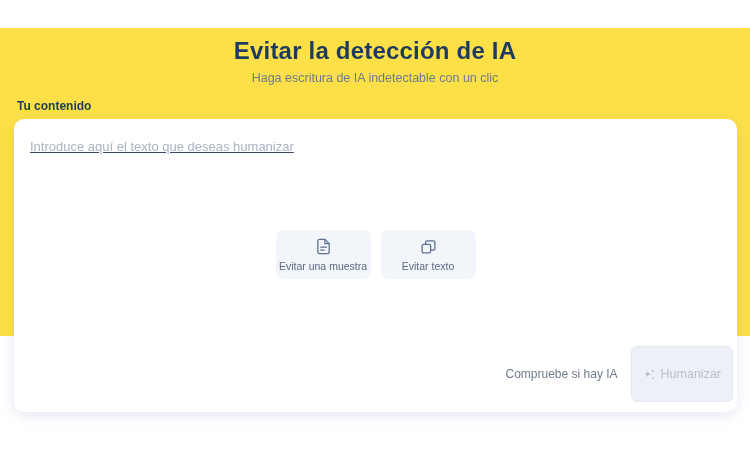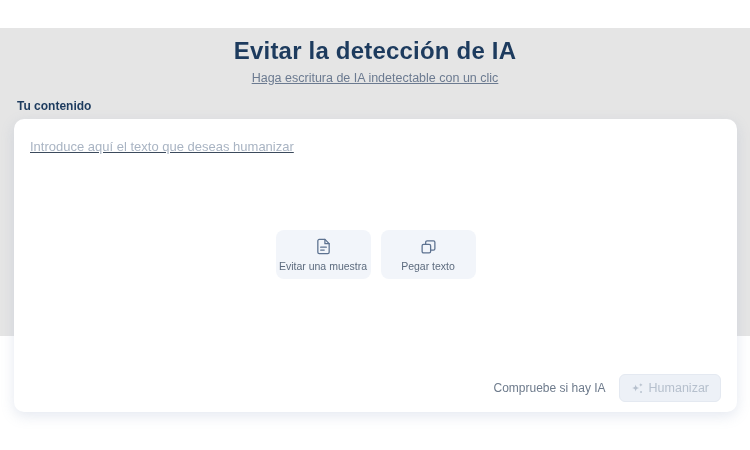--- a/index.html
+++ b/index.html
@@ -1,25 +1,25 @@
 <!DOCTYPE html>
 <html><head>
 <meta charset="utf-8">
 <style>
   * { margin:0; padding:0; box-sizing:border-box; }
   html,body { width:750px; height:450px; overflow:hidden; background:#ffffff;
               font-family:"Liberation Sans", sans-serif; }
   .stage { position:relative; width:750px; height:450px; background:#ffffff; }
 
   .hero { position:absolute; top:28px; left:0; width:750px; height:308px;
-          background:#e5e5e5; }
+          background:#fde047; }
 
   .page-title { margin-top:9px; text-align:center; font-size:24px; font-weight:700;
                 color:#1d3b5e; letter-spacing:0.2px; }
-  .page-subtitle { margin-top:6px; text-align:center; font-size:12.5px; color:#6b7a90;text-decoration:underline; }
+  .page-subtitle { margin-top:6px; text-align:center; font-size:12.5px; color:#6b7a90; }
 
   .columns { display:flex; gap:8px; padding:14px 13px 0 14px;justify-content:space-between; }
   .column { flex:1; min-width:0; }
   .panel-label { font-size:12px; font-weight:700; color:#1d3b5e; margin:0 3px 6px; }
   .panel { position:relative; height:293px; background:#ffffff; border-radius:10px;
            box-shadow:0 4px 14px rgba(120,140,180,0.20); }
 
   .input-area { position:absolute; inset:0; width:100%; height:100%; border:none;
                 outline:none; resize:none; background:transparent; border-radius:10px;
                 padding:20px 16px; font-family:"Liberation Sans", sans-serif;
@@ -28,26 +28,26 @@
 
   .quick-actions { position:absolute; top:111px; left:0; right:0;
                    display:flex; justify-content:center; gap:10px; pointer-events:none; }
   .action-card { pointer-events:auto; width:95px; height:49px; background:#f2f5fa;
                  border:none; border-radius:8px; cursor:pointer; display:flex;
                  flex-direction:column; align-items:center; justify-content:center;
                  gap:5px; font-family:"Liberation Sans", sans-serif; }
   .action-card .icon { width:17px; height:17px; color:#5d7290; }
   .action-label { font-size:10.5px; color:#5d6b7e; }
 
-  .panel-footer { position:absolute; right:16px; bottom:10px; display:flex;
+  .panel-footer { position:absolute; right:4px; bottom:10px; display:flex;
                   align-items:center; gap:13px; }
   .check-link { font-size:12px; color:#6e7b8c; cursor:pointer; }
   .humanize-btn { display:flex; align-items:center; gap:5px; background:#edf1f7;
                   color:#b6c0cd; border:1px solid #e4e9f1; border-radius:6px;
-                  padding:6px 11px; font-size:12.5px; cursor:default;
+                  padding:20px 11px; font-size:12.5px; cursor:default;
                   font-family:"Liberation Sans", sans-serif; }
   .humanize-btn .icon { width:13px; height:13px; color:#b6c0cd; }
 
   .mascot-wrap { position:absolute; top:50%; left:50%; transform:translate(-50%,-50%);
                  width:80px; height:62px; }
 
   svg { display:block; }
 </style>
 </head>
 <body>
@@ -78,21 +78,21 @@
               <span class="action-label">Evitar una muestra</span>
             </button>
 
             <button class="action-card">
               <span class="icon">
                 <svg viewBox="0 0 24 24" fill="none" stroke="currentColor" stroke-width="1.8" stroke-linecap="round" stroke-linejoin="round" width="17" height="17">
                   <rect x="3" y="9" width="12" height="12" rx="2"></rect>
                   <path d="M8 9V6a2 2 0 0 1 2-2h9a2 2 0 0 1 2 2v9a2 2 0 0 1-2 2h-3"></path>
                 </svg>
               </span>
-              <span class="action-label">Pegar texto</span>
+              <span class="action-label">Evitar texto</span>
             </button>
           </div>
 
           <div class="panel-footer">
             <span class="check-link">Compruebe si hay IA</span>
             <button class="humanize-btn" disabled="">
               <span class="icon">
                 <svg viewBox="0 0 14 14" fill="currentColor" width="13" height="13">
                   <path d="M5 2.8 C5.6 5.4 6.1 5.9 8.8 6.5 C6.1 7.1 5.6 7.6 5 10.2 C4.4 7.6 3.9 7.1 1.2 6.5 C3.9 5.9 4.4 5.4 5 2.8 Z"></path>
                   <path d="M10.6 1.2 C10.9 2.5 11.2 2.8 12.5 3.1 C11.2 3.4 10.9 3.7 10.6 5 C10.3 3.7 10 3.4 8.7 3.1 C10 2.8 10.3 2.5 10.6 1.2 Z"></path>

